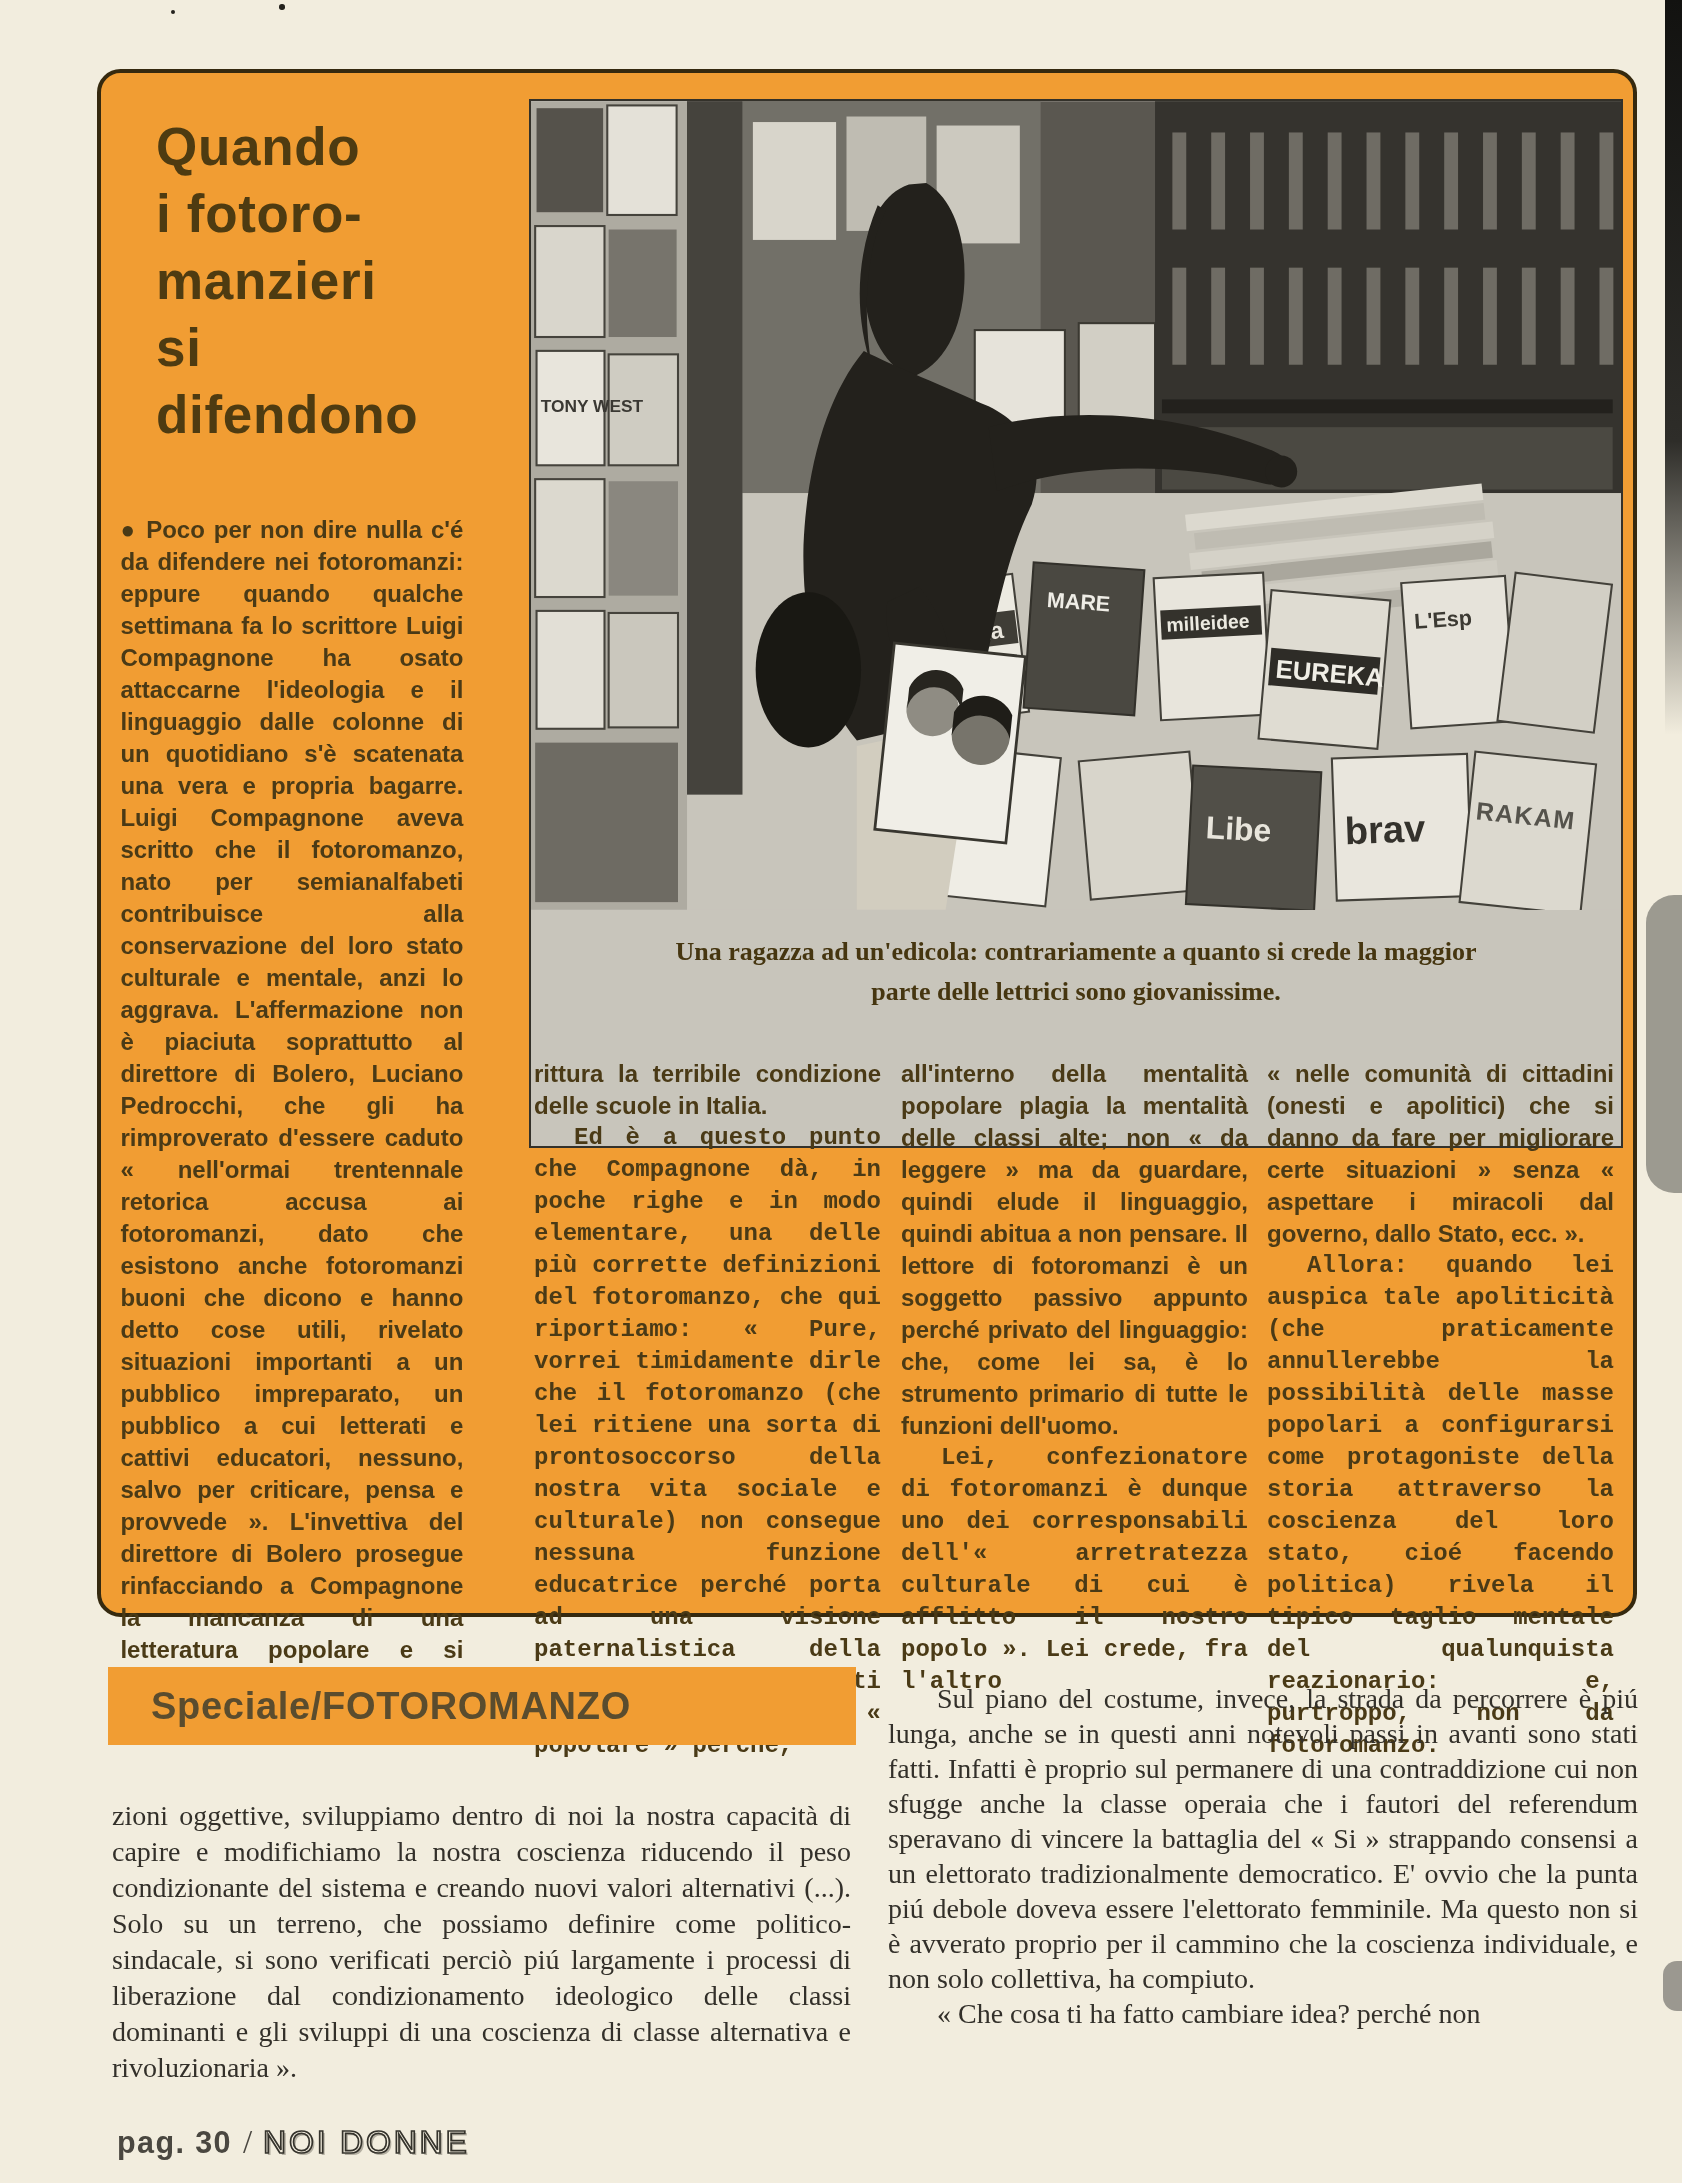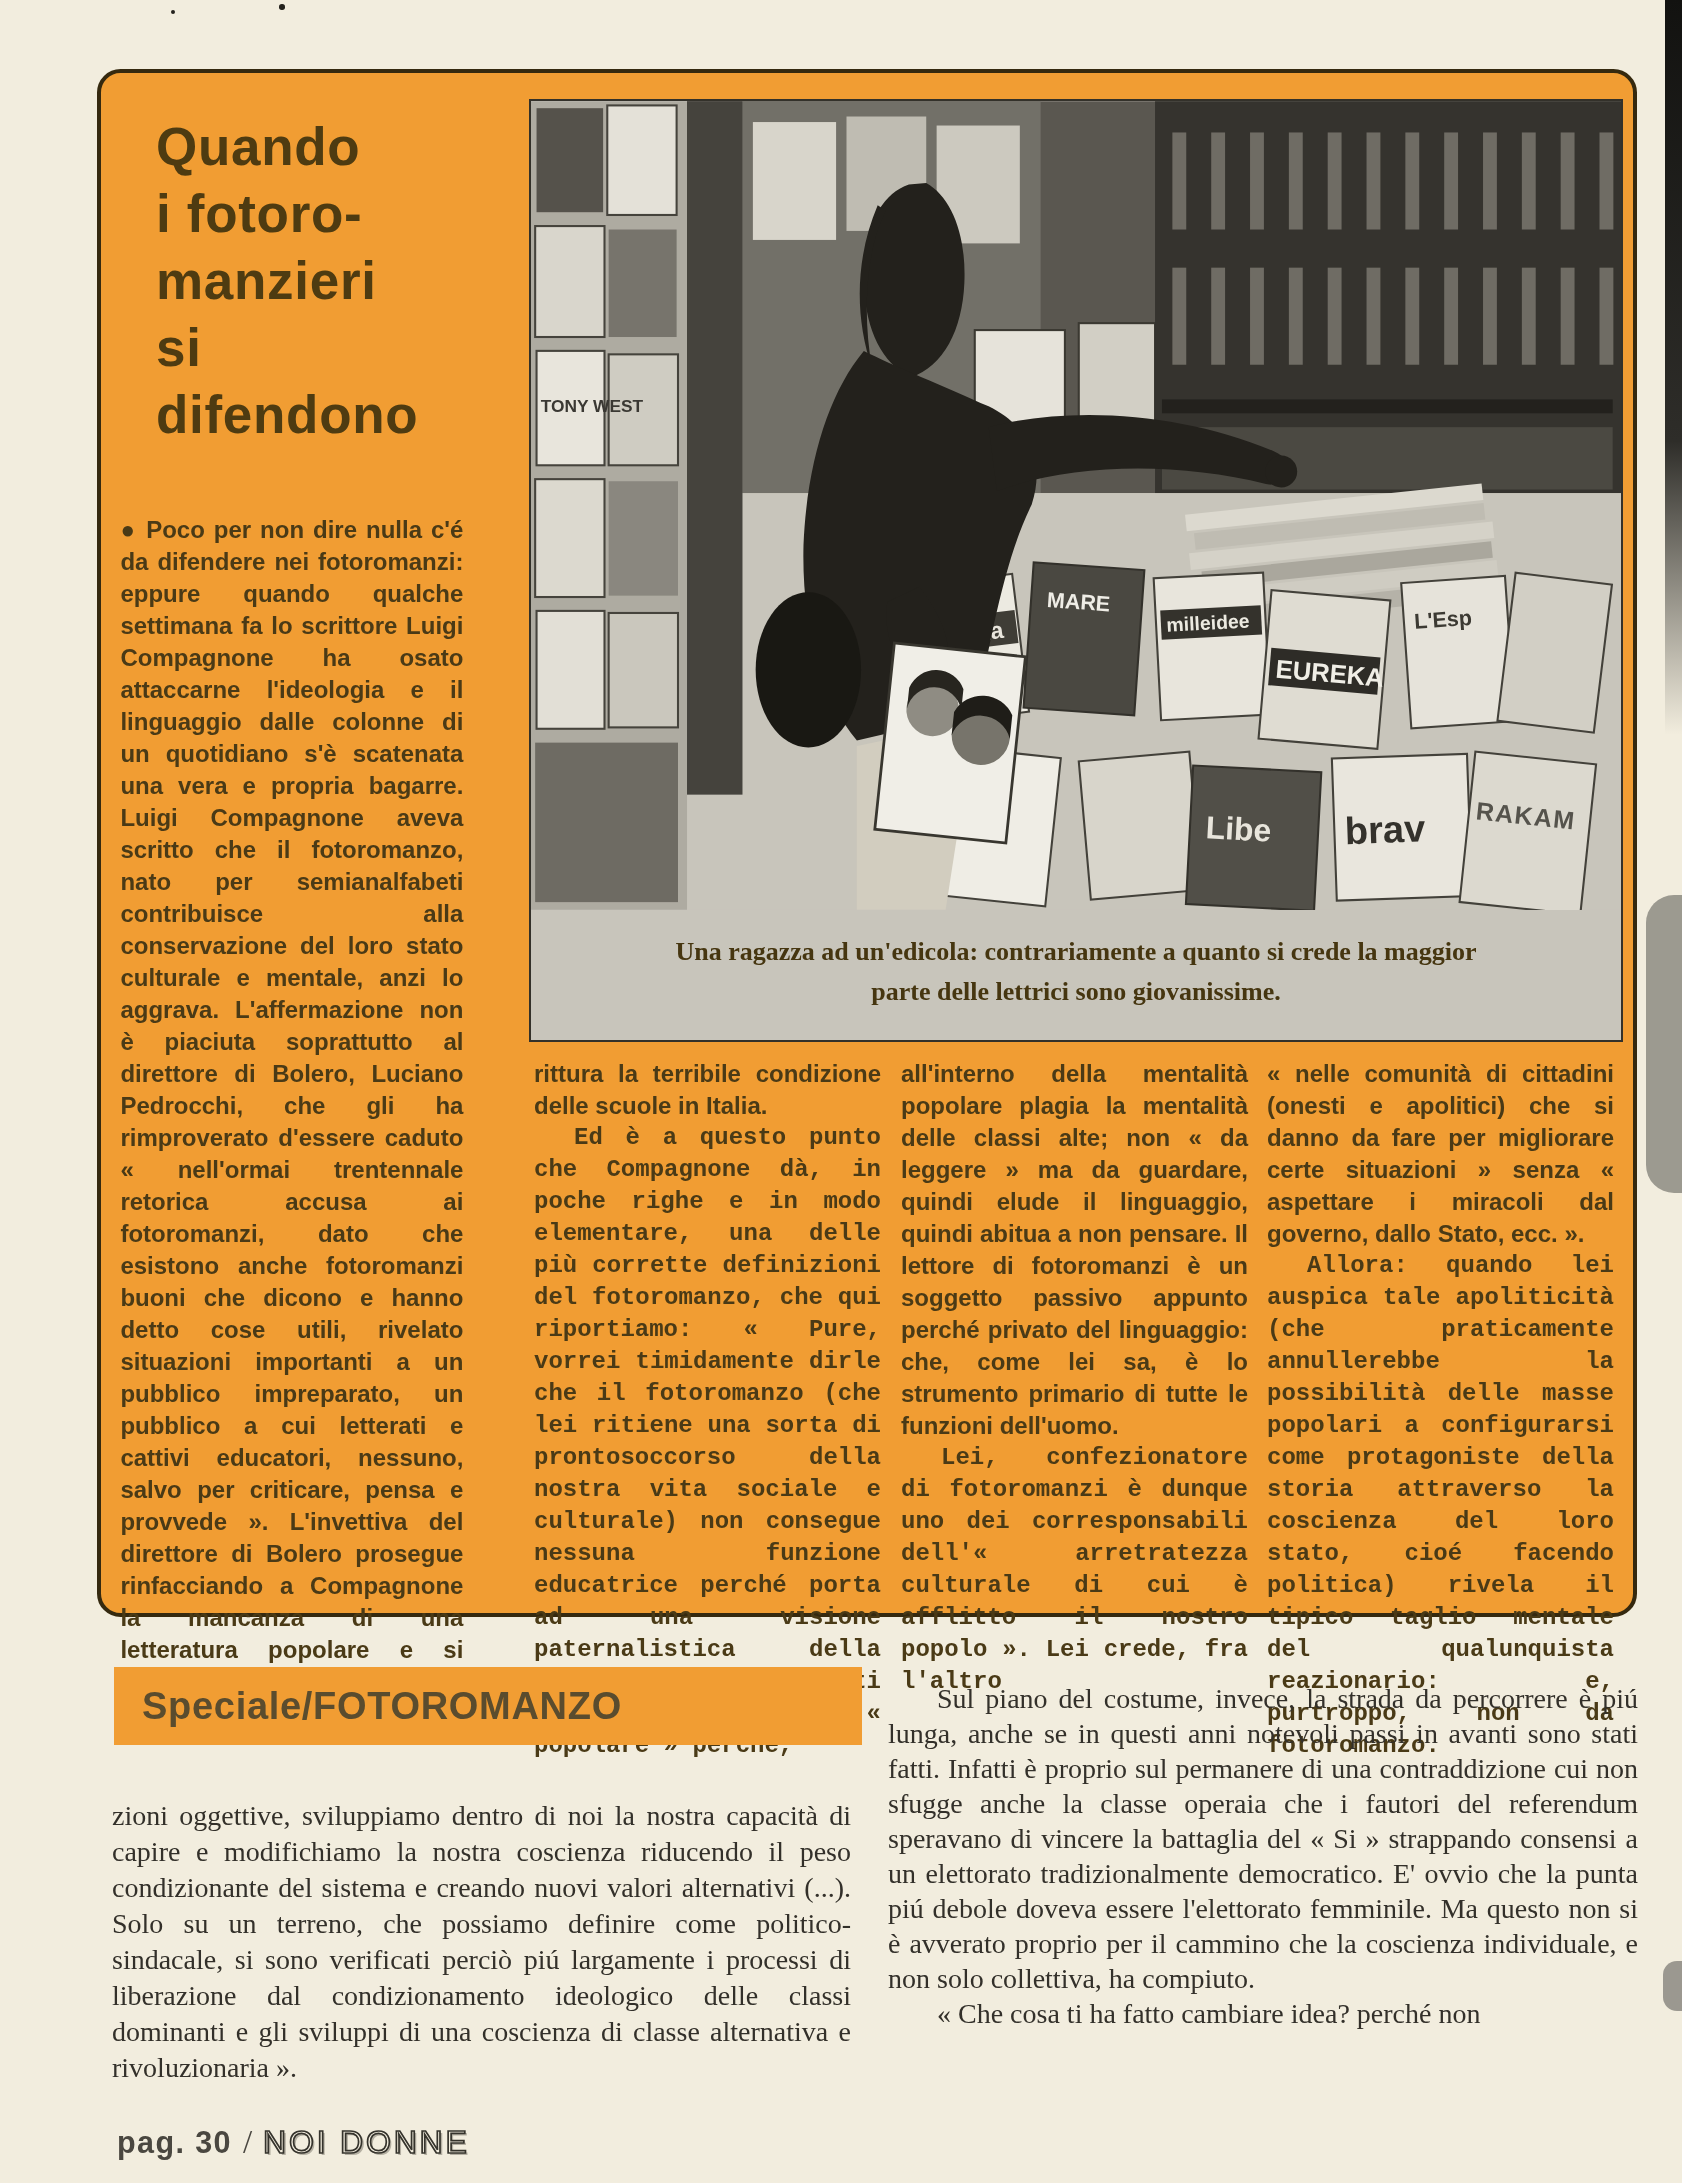--- a/index.html
+++ b/index.html
@@ -15,36 +15,36 @@
 
   .orange-block{position:absolute;left:97px;top:69px;width:1540px;height:1548px;
      background:#f19d33;border:4.2px solid #35290f;border-radius:23.6px;box-sizing:border-box;padding-left:16px;}
   .headline{position:absolute;left:55px;top:40px;width:361px;
      font-size:53px;line-height:67px;font-weight:bold;color:#4e3b11;letter-spacing:0.7px;}
   .headline div{white-space:nowrap;}
   .intro-col{position:absolute;left:19.4px;top:441px;width:343px;
      font-size:24px;line-height:32px;font-weight:bold;color:#4a3a16;text-align:justify;}
   .intro-col p{margin:0;}
 
-  .photo{position:absolute;left:430px;top:28px;width:1090px;height:939px;
+  .photo{position:absolute;left:430px;top:28px;width:1090px;height:1045px;
      background:#c8c5bb;outline:2.8px solid #33312a;}
   .caption{position:absolute;left:430px;top:859px;width:1090px;text-align:center;
      font-family:"Liberation Serif","DejaVu Serif",serif;font-weight:bold;
      font-size:26px;line-height:40px;color:#463610;}
 
   .ocol{position:absolute;top:985px;width:347px;height:555px;
      font-size:24px;line-height:32px;font-weight:bold;color:#4a3a16;text-align:justify;}
   .ocol p{margin:0;}
   .ocol p.indent{text-indent:40px;font-family:Liberation Mono, monospace;}
   .ocol.c1{left:433px;}
   .ocol.c2{left:800px;}
   .ocol.c3{left:1166px;}
 
-  .banner{position:absolute;left:114px;top:1667px;width:748px;height:78px;
-     background:#f19d33;display:flex;align-items:center;box-sizing:border-box;padding-left:28px;
+  .banner{position:absolute;left:108px;top:1667px;width:748px;height:78px;
+     background:#f19d33;display:flex;align-items:center;box-sizing:border-box;padding-left:43px;
      font-size:38px;font-weight:bold;color:#5a4c2e;letter-spacing:0.7px;}
 
   .serif{font-family:"Liberation Serif","DejaVu Serif",serif;color:#33302a;
      font-size:28px;text-align:justify;}
   .serif p{margin:0;}
   .serif p.indent{text-indent:49px;}
   .serif-left{position:absolute;left:112px;top:1798px;width:739px;line-height:36px;}
   .serif-right{position:absolute;left:888px;top:1681px;width:750px;line-height:35px;}
 
   .footer{position:absolute;left:117px;top:2124px;display:flex;align-items:baseline;gap:11px;}

